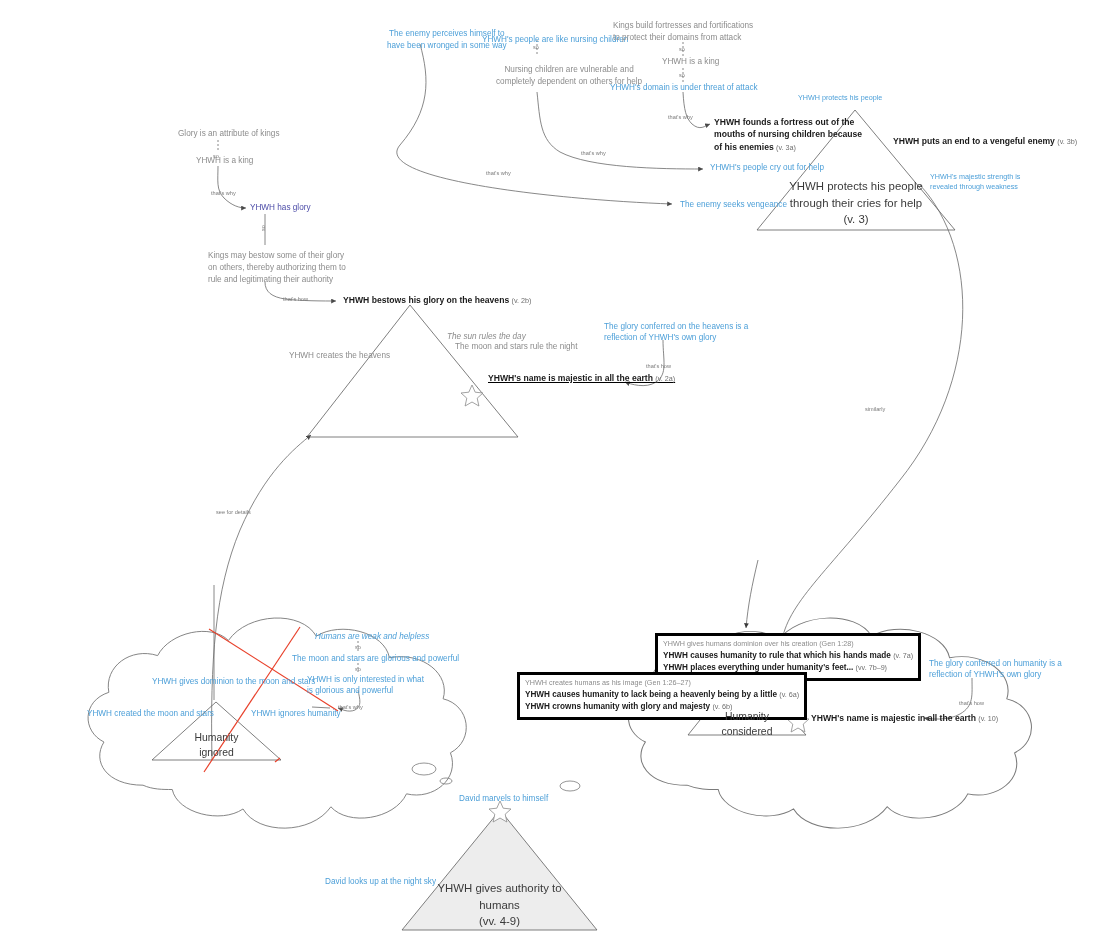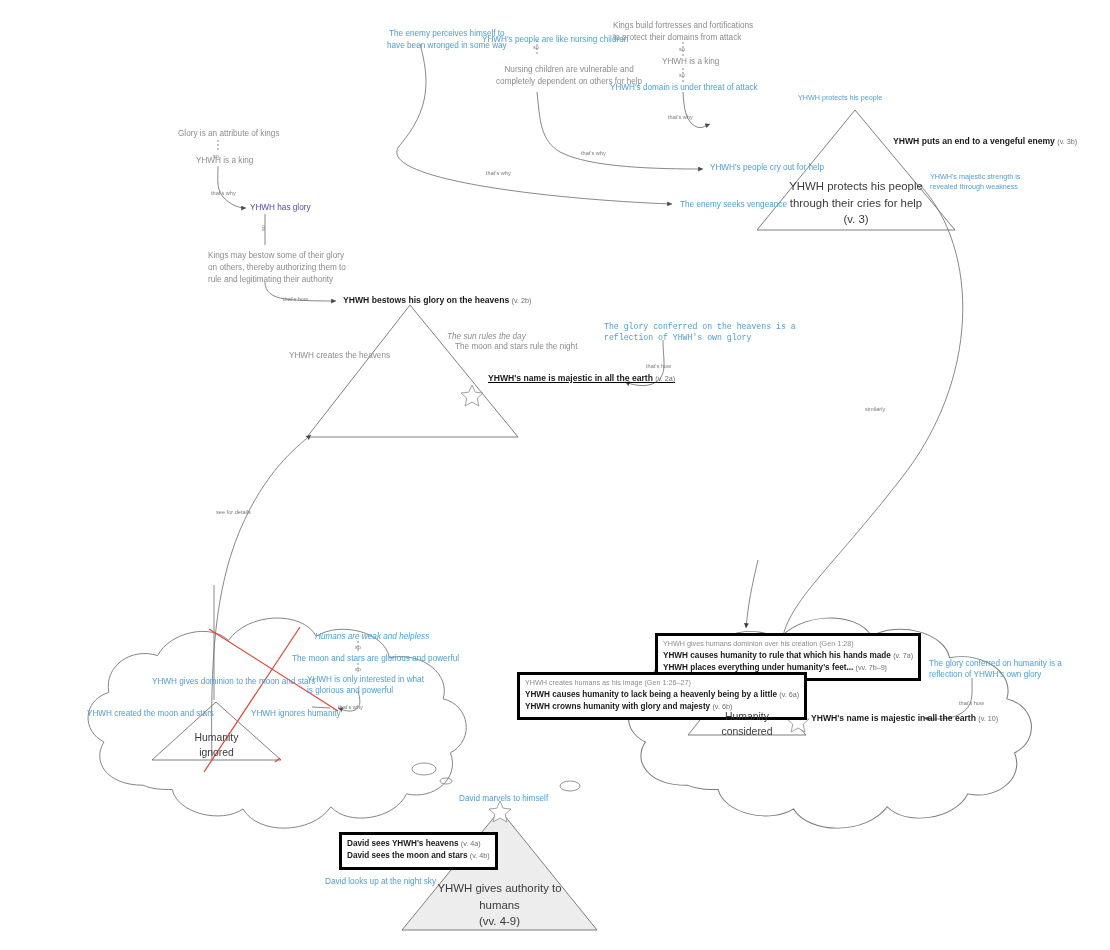--- a/index.html
+++ b/index.html
@@ -203,20 +203,28 @@
 
   <div class="node f8 gray" style="left:613px; top:20px; line-height:1.45;">
     <div>Kings build fortresses and fortifications</div>
     <div>to protect their domains from attack</div>
   </div>
   <div class="edgelabel" style="left:679px; top:46px;">so</div>
   <div class="node f8 gray" style="left:662px; top:56px;">YHWH is a king</div>
   <div class="edgelabel" style="left:679px; top:72px;">so</div>
   <div class="node f8 blue" style="left:610px; top:82px;">YHWH's domain is under threat of attack</div>
   <div class="edgelabel" style="left:668px; top:114px;">that's why</div>
+  <div class="node f85" style="left:714px; top:116px; line-height:1.45;">
+    <div class="bold">YHWH founds a fortress out of the</div>
+    <div class="bold">mouths of nursing children because</div>
+    <div>
+      <span class="bold">of his enemies</span>
+      <span class="verse f7">(v. 3a)</span>
+    </div>
+  </div>
 
   <div class="node f7 blue" style="left:798px; top:93px;">YHWH protects his people</div>
   <div class="node f85" style="left:893px; top:136px;">
     <span class="bold">YHWH puts an end to a vengeful enemy</span>
     <span class="verse f7">(v. 3b)</span>
   </div>
   <div class="node f7 blue" style="left:930px; top:172px; line-height:1.4;">
     <div>YHWH's majestic strength is</div>
     <div>revealed through weakness</div>
   </div>
@@ -226,21 +234,21 @@
     <div>(v. 3)</div>
   </div>
 
   <div class="node f8 gray" style="left:289px; top:350px;">YHWH creates the heavens</div>
   <div class="node f8 gray" style="left:447px; top:331px;font-style:italic;">The sun rules the day</div>
   <div class="node f8 gray" style="left:455px; top:341px;">The moon and stars rule the night</div>
   <div class="node f85" style="left:488px; top:373px;text-decoration:underline;">
     <span class="bold">YHWH's name is majestic in all the earth</span>
     <span class="verse f7">(v. 2a)</span>
   </div>
-  <div class="node f8 blue" style="left:604px; top:321px; line-height:1.4;font-family:Liberation Mono, monospace;">
+  <div class="node f8 blue" style="left:604px; top:321px; line-height:1.4;">
     <div>The glory conferred on the heavens is a</div>
     <div>reflection of YHWH's own glory</div>
   </div>
   <div class="edgelabel" style="left:646px; top:363px;">that's how</div>
 
   <div class="edgelabel" style="left:216px; top:509px;">see for details</div>
   <div class="edgelabel" style="left:865px; top:406px;">similarly</div>
 
   <div class="node f8 blue" style="left:152px; top:676px;">YHWH gives dominion to the moon and stars</div>
   <div class="node f8 blue" style="left:87px; top:708px;">YHWH created the moon and stars</div>
@@ -293,30 +301,20 @@
     <span class="bold">YHWH's name is majestic in all the earth</span>
     <span class="verse f7">(v. 10)</span>
   </div>
   <div class="edgelabel" style="left:959px; top:700px;">that's how</div>
   <div class="node f8 blue" style="left:929px; top:658px; line-height:1.4;">
     <div>The glory conferred on humanity is a</div>
     <div>reflection of YHWH's own glory</div>
   </div>
 
   <div class="node f8 blue" style="left:459px; top:793px;">David marvels to himself</div>
-  <div class="boxed node" style="left:339px; top:832px; line-height:1.5;">
-    <div class="f8">
-      <span class="bold">David sees YHWH's heavens</span>
-      <span class="verse f7">(v. 4a)</span>
-    </div>
-    <div class="f8">
-      <span class="bold">David sees the moon and stars</span>
-      <span class="verse f7">(v. 4b)</span>
-    </div>
-  </div>
   <div class="node f8 blue" style="left:325px; top:876px;text-align:center;">David looks up at the night sky</div>
   <div class="tri-label" style="left:402px; top:880px; width:195px;">
     <div>YHWH gives authority to</div>
     <div>humans</div>
     <div>(vv. 4-9)</div>
   </div>
 
 </div>
 
 </body></html>

